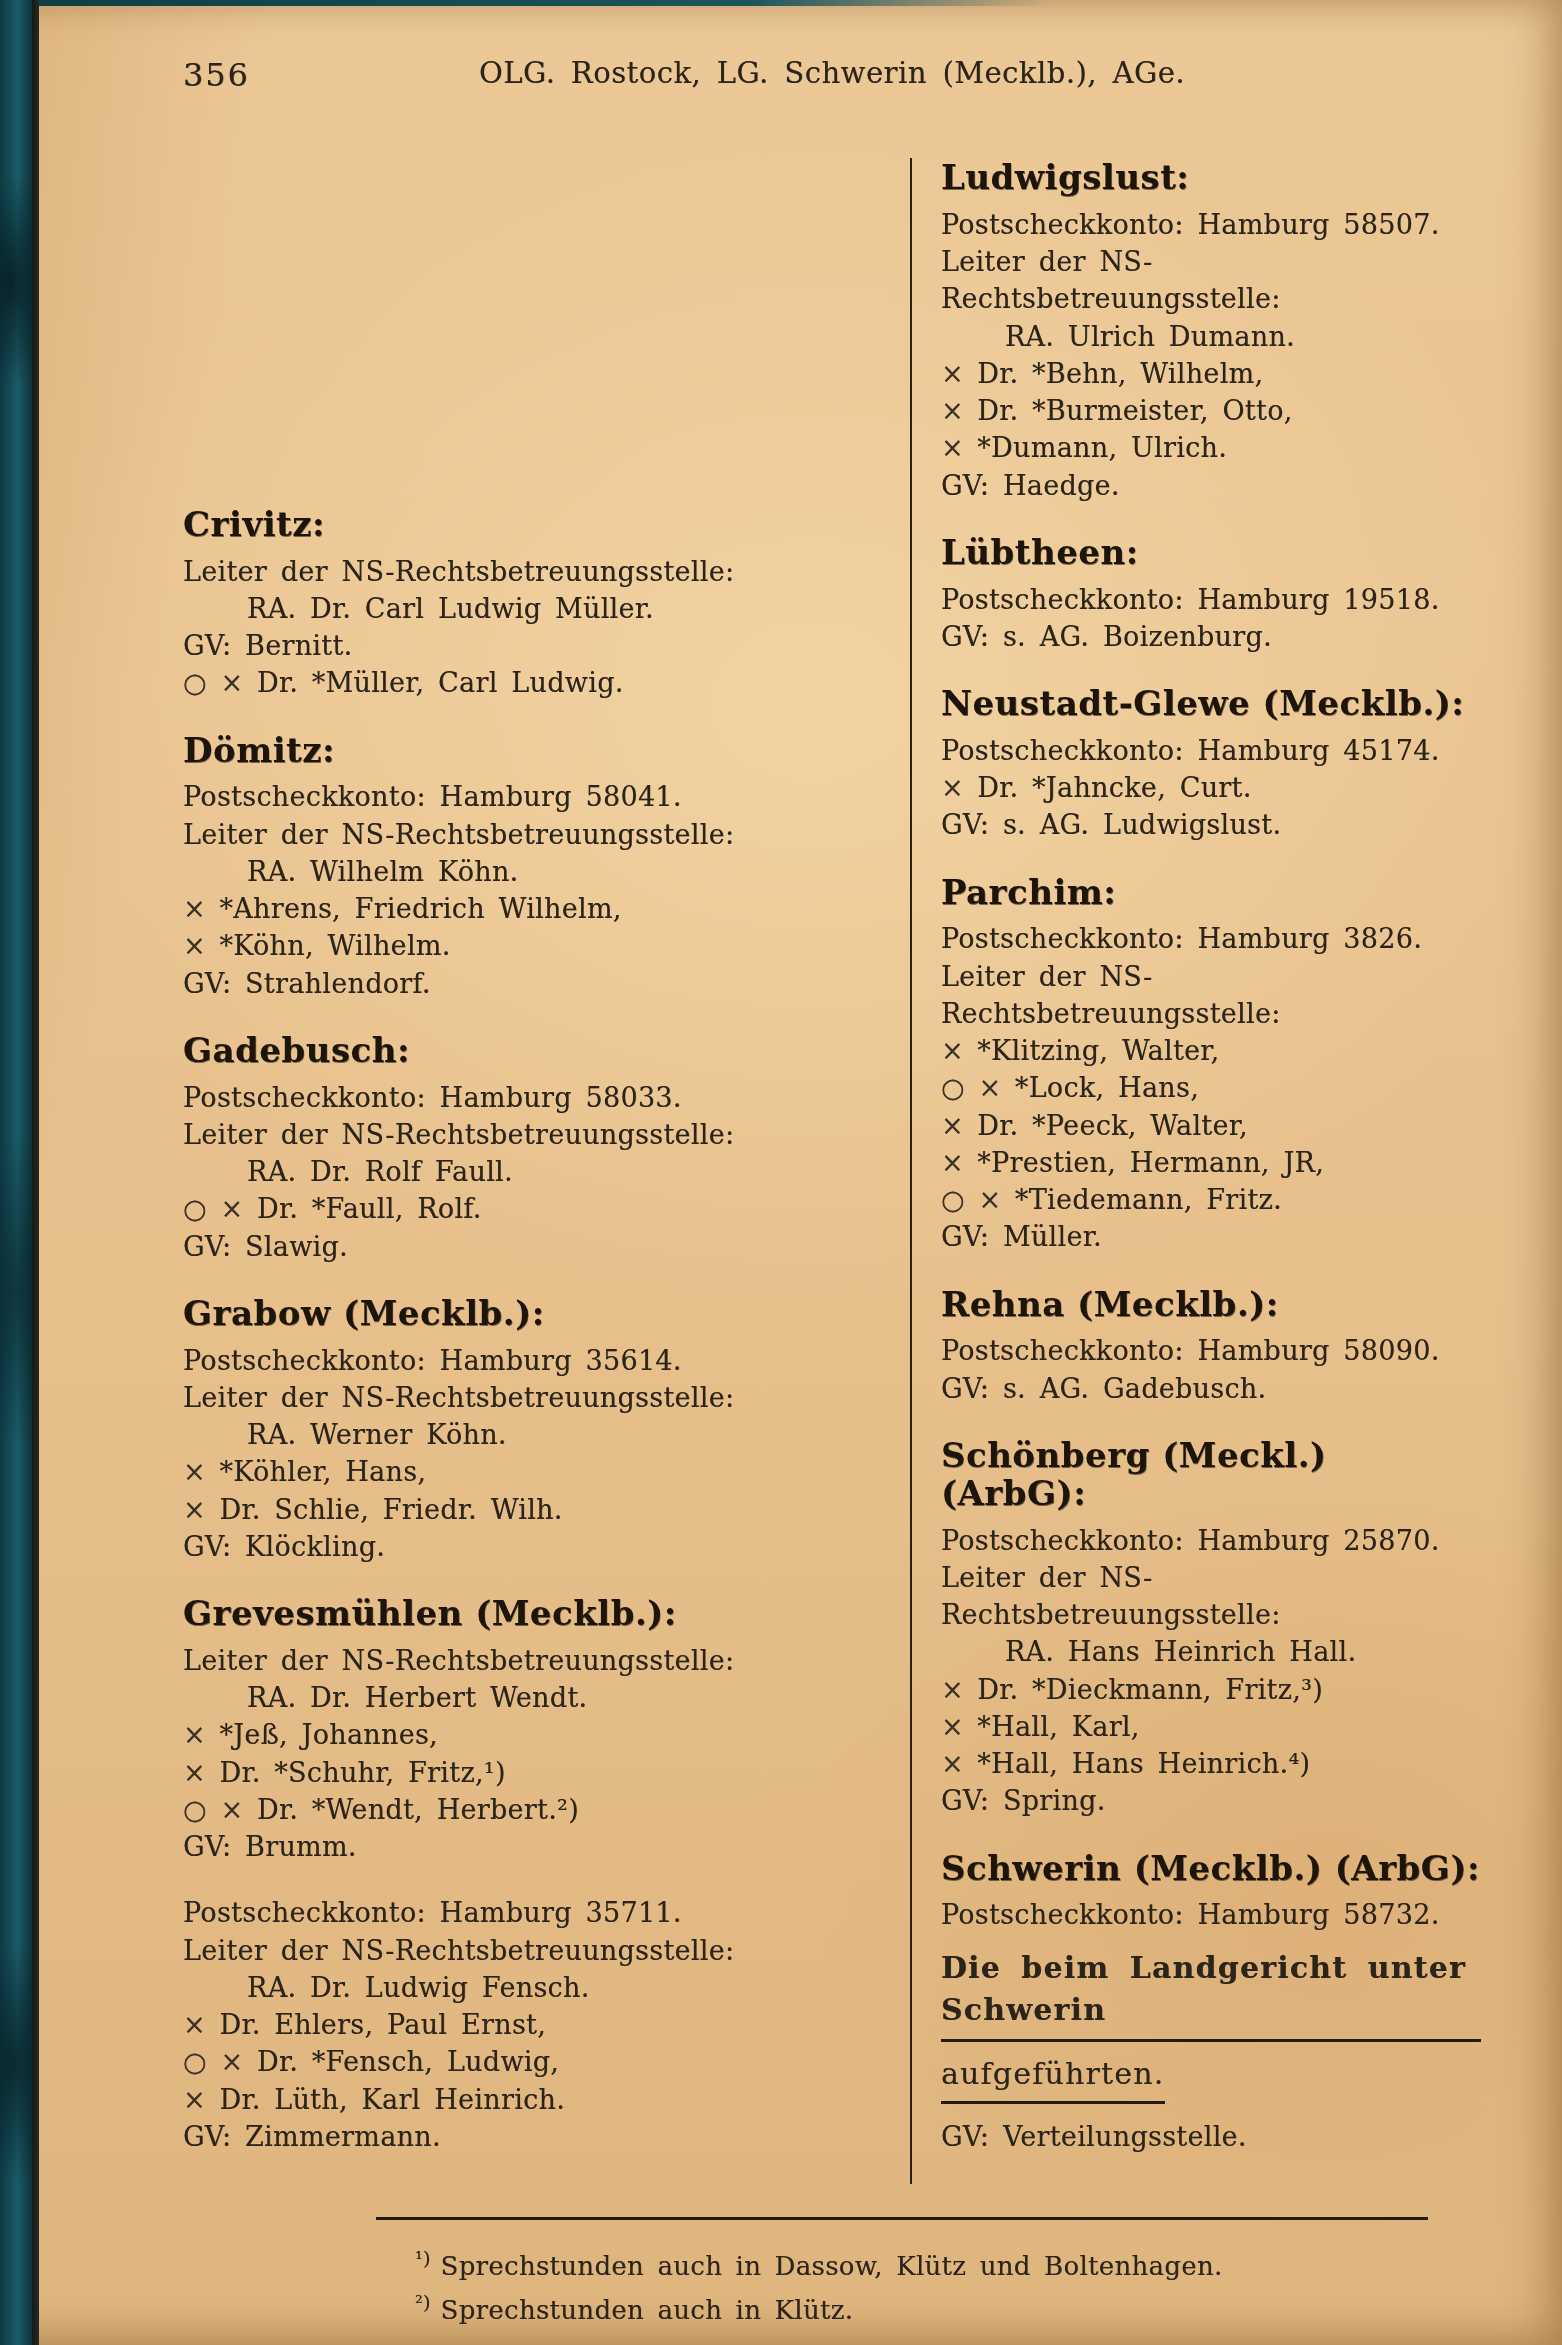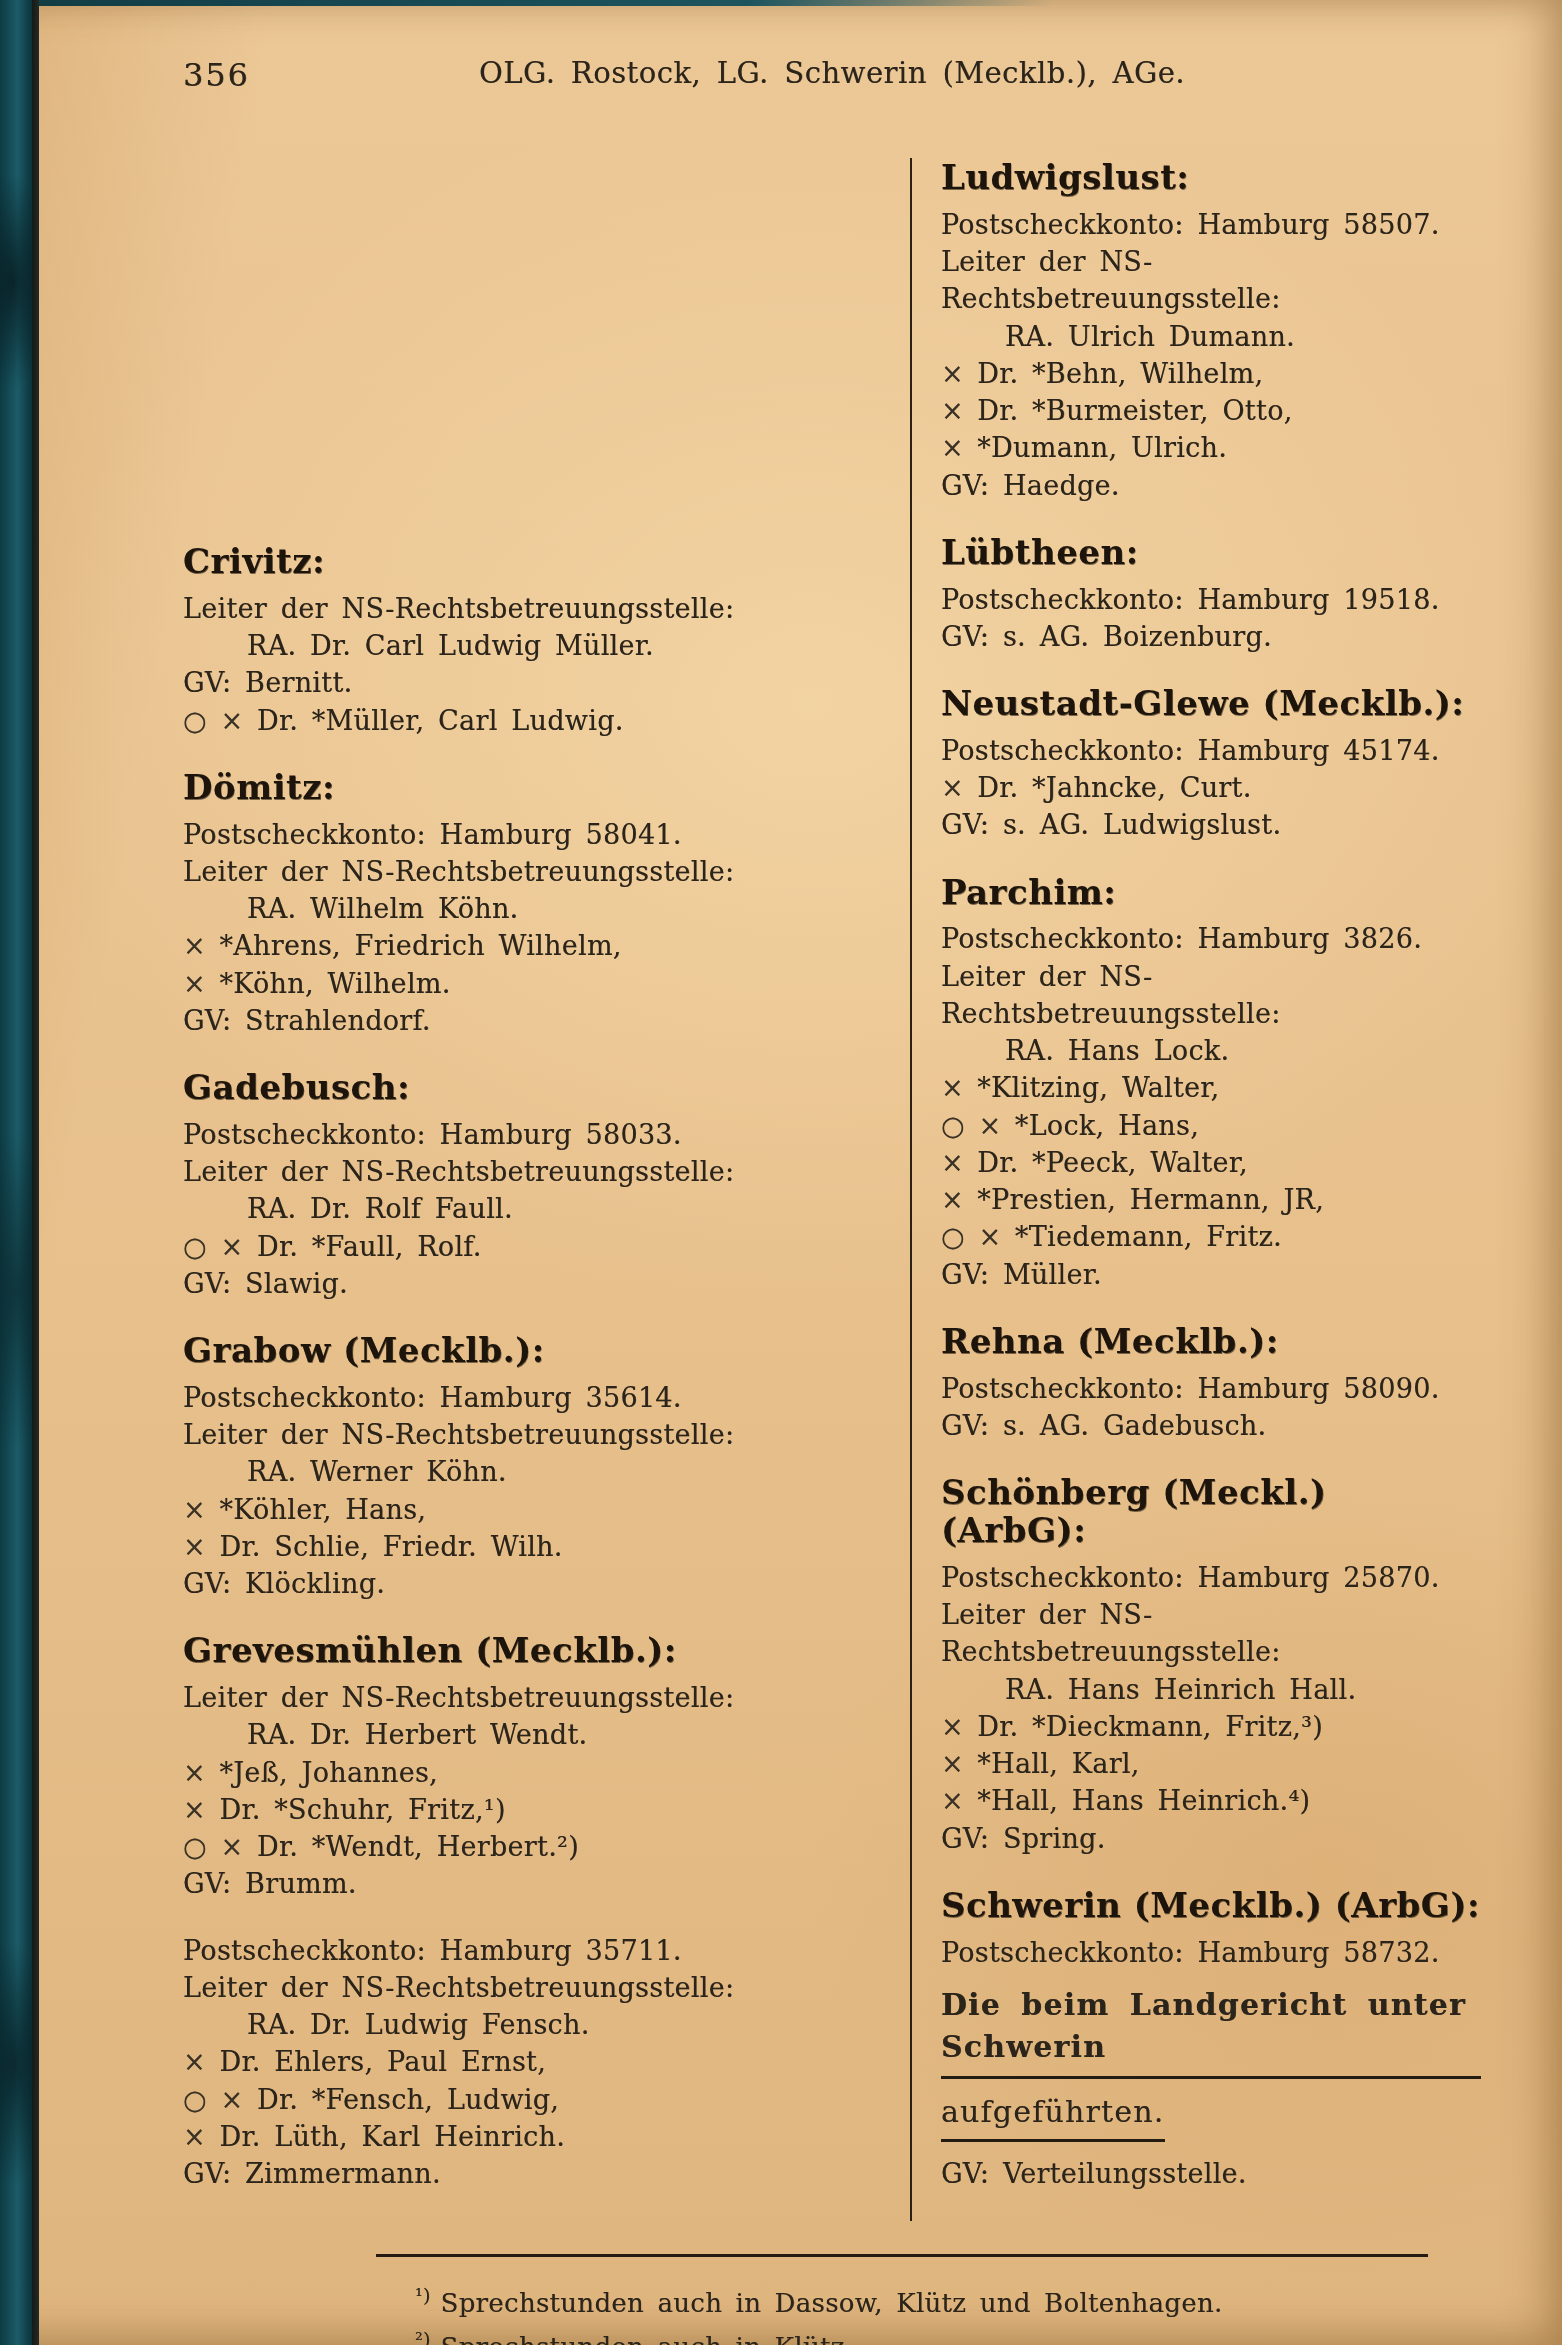--- a/index.html
+++ b/index.html
@@ -144,21 +144,20 @@
           <section class="entry">
             <h3 class="entry-title"><span class="t-name">Neustadt-Glewe</span><span class="t-suffix"> (Mecklb.):</span></h3>
             <div class="line body"><span class="ltext">Postscheckkonto: Hamburg 45174.</span></div>
             <div class="line lawyer"><span class="prefix">×</span><span class="ltext">Dr. *Jahncke, Curt.</span></div>
             <div class="line body"><span class="ltext">GV: s. AG. Ludwigslust.</span></div>
           </section>
           <section class="entry">
             <h3 class="entry-title"><span class="t-name">Parchim</span><span class="t-suffix">:</span></h3>
             <div class="line body"><span class="ltext">Postscheckkonto: Hamburg 3826.</span></div>
             <div class="line body"><span class="ltext">Leiter der NS-Rechtsbetreuungsstelle:</span></div>
-            <div class="line indent"><span class="ltext">RA. Hans Lock.</span></div>
             <div class="line lawyer"><span class="prefix">×</span><span class="ltext">*Klitzing, Walter,</span></div>
             <div class="line lawyer"><span class="prefix">○ ×</span><span class="ltext">*Lock, Hans,</span></div>
             <div class="line lawyer"><span class="prefix">×</span><span class="ltext">Dr. *Peeck, Walter,</span></div>
             <div class="line lawyer"><span class="prefix">×</span><span class="ltext">*Prestien, Hermann, JR,</span></div>
             <div class="line lawyer"><span class="prefix">○ ×</span><span class="ltext">*Tiedemann, Fritz.</span></div>
             <div class="line body"><span class="ltext">GV: Müller.</span></div>
           </section>
           <section class="entry">
             <h3 class="entry-title"><span class="t-name">Rehna</span><span class="t-suffix"> (Mecklb.):</span></h3>
             <div class="line body"><span class="ltext">Postscheckkonto: Hamburg 58090.</span></div>

